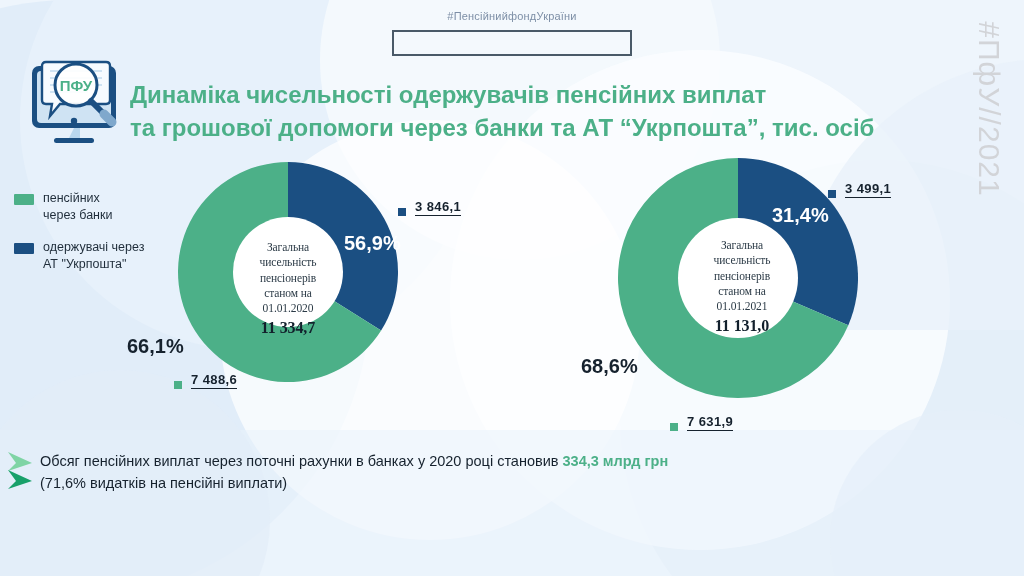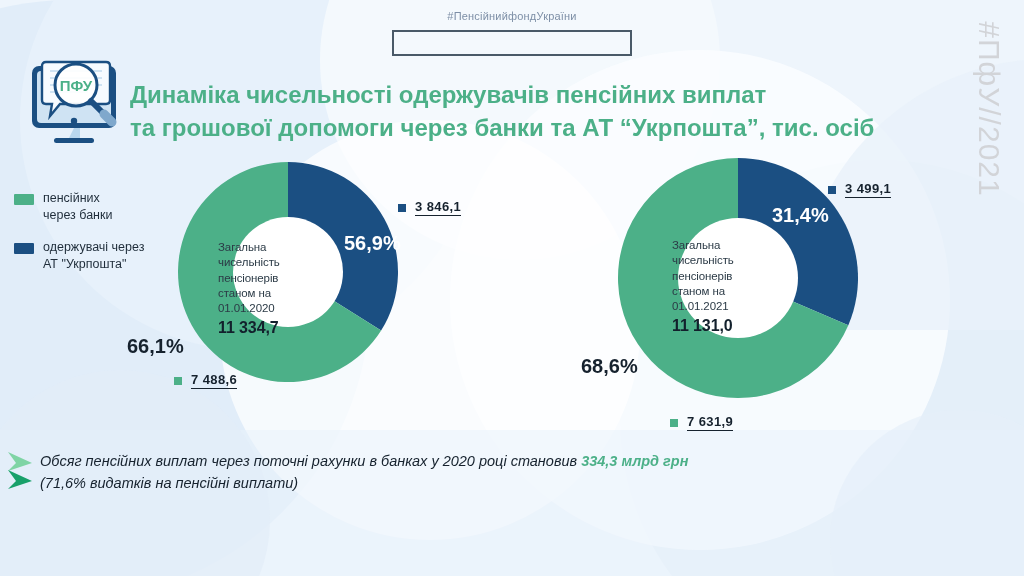--- a/index.html
+++ b/index.html
@@ -53,54 +53,55 @@
   .leg-sw.green{ background:#4cb088; }
   .leg-sw.blue{ background:#1b4f82; }
   .leg-txt{ font-size:12.5px; color:#1f2d3a; line-height:1.32; }
 
   
   .donut{ position:absolute; z-index:4; }
   #donut1{ left:178px; top:162px; width:220px; height:220px; }
   #donut2{ left:618px; top:158px; width:240px; height:240px; }
 
   .ctr{
-    position:absolute; color:#2b3a46;
+    position:absolute; text-align:center; color:#2b3a46;
     font-size:11.5px; line-height:1.33; z-index:6;
     letter-spacing:-.1px;
+    font-family:Liberation Serif, serif;
   }
   #ctr1{ left:218px; top:240px; width:140px; }
   #ctr2{ left:672px; top:238px; width:140px; }
   .ctr .big{ display:block; font-size:16px; font-weight:bold; color:#12202c; margin-top:1px; }
 
   
   .pct{ position:absolute; font-size:20px; font-weight:bold; z-index:6; }
   .pct.inside{ color:#ffffff; }
   .pct.outside{ color:#16222e; }
   #pct1b{ left:344px; top:232px; }
   #pct1g{ left:127px; top:335px; }
   #pct2b{ left:772px; top:204px; }
   #pct2g{ left:581px; top:355px; }
 
   
-  .val{ position:absolute; display:flex; align-items:center; z-index:6; }
+  .val{ position:absolute; display:flex; align-items:flex-end; z-index:6; }
   .val .dot{ width:8px; height:8px; margin-right:9px; flex:none; }
   .val .dot.blue{ background:#1b4f82; }
   .val .dot.green{ background:#4cb088; }
   .val .num{
     font-size:13px; font-weight:bold; color:#16222e;
     border-bottom:1.6px solid #16222e; padding-bottom:1px; letter-spacing:.4px;
   }
   #val1b{ left:398px; top:199px; }
   #val1g{ left:126px; top:372px;padding-left:48px; }
   #val2b{ left:828px; top:181px; }
   #val2g{ left:628px; top:414px;padding-left:42px; }
 
   
   .notes{ position:absolute; left:0; top:448px; width:1024px; z-index:6; }
-  .note{ display:flex; align-items:flex-end; margin-bottom:14px;font-style:italic; }
+  .note{ display:flex; align-items:flex-end; margin-bottom:14px; }
   .arrow{ width:34px; height:44px; flex:none; margin-left:6px; margin-top:2px; }
   .note-txt{ font-size:14.5px; color:#16222e; line-height:1.52; padding-top:2px; }
   .note-txt .hl{ color:#4cb088; font-weight:bold; }
   .note-txt .sub{ display:block; }
 </style>
 </head>
 <body>
 
 <svg id="bg" viewBox="0 0 1024 576">
   <rect x="0" y="0" width="1024" height="576" fill="#ffffff"></rect>

